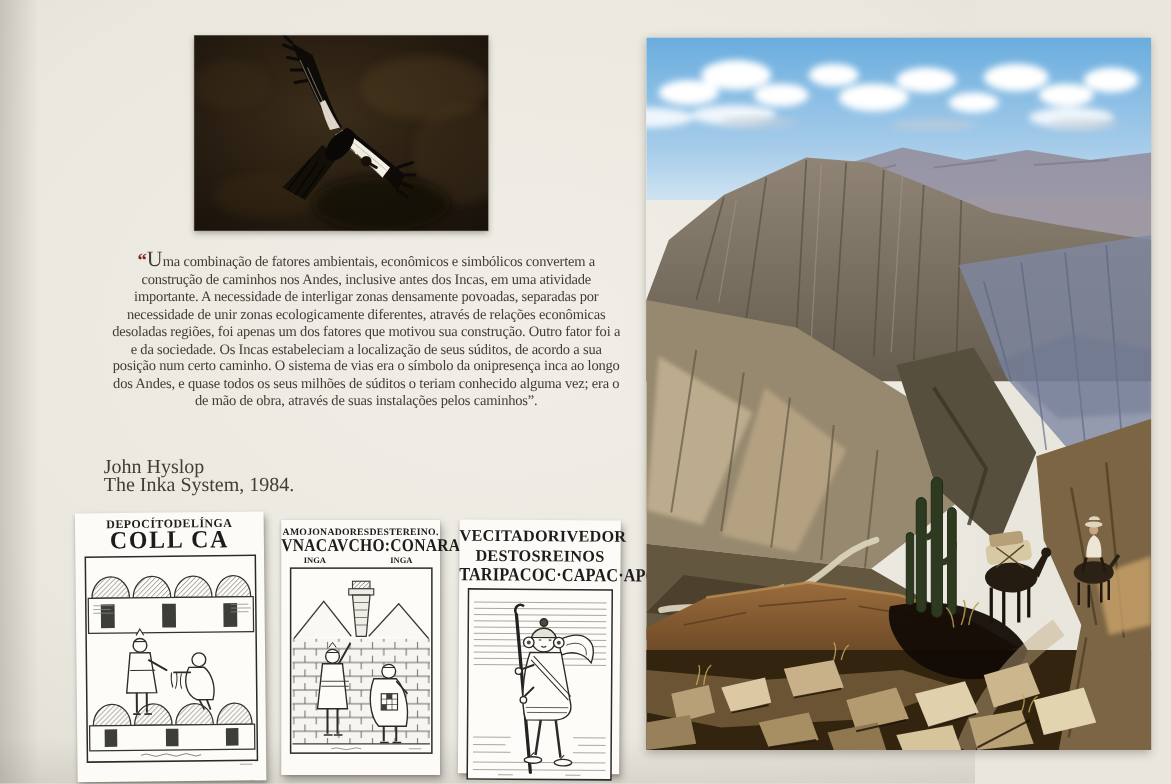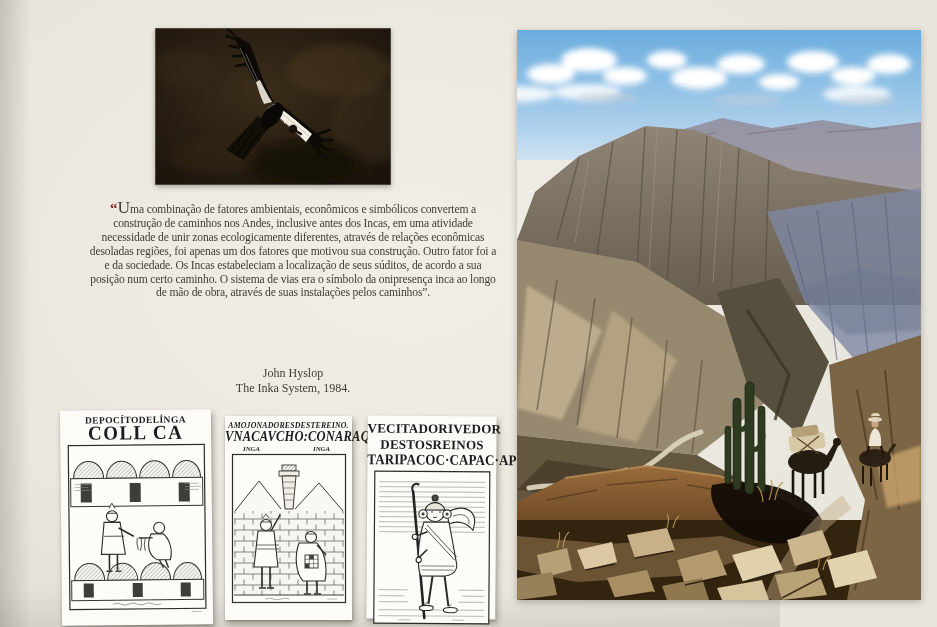--- a/index.html
+++ b/index.html
@@ -30,34 +30,34 @@
   
   .quote-block{
     position:absolute;left:83px;top:201px;width:420px;
     text-align:center;color:#423c35;
     font-size:11.6px;line-height:13.9px;letter-spacing:-.15px;
   }
   .qline{white-space:nowrap;}
   .qmark{color:#7b241c;font-size:15px;font-weight:bold;letter-spacing:0;}
   .qinitial{font-size:17.5px;letter-spacing:0;}
   .attribution{
-    position:absolute;left:83px;top:366px;width:420px;text-align:center;
-    color:#423c35;font-size:12px;line-height:15px;
+    position:absolute;left:83px;top:366px;width:420px;
+    color:#423c35;font-size:16px;line-height:15px;
   }
   
   .card{
     position:absolute;background:#fcfbf7;
     box-shadow:2px 4px 6px rgba(55,50,40,.38), 0 1px 2px rgba(55,50,40,.25);
     color:#1d1c1a;text-align:center;
   }
   .card svg{display:block;margin:0 auto;}
   .card1{left:61px;top:410px;width:151px;height:215px;transform:rotate(-.6deg);padding-top:5px;box-sizing:border-box;}
   .card1 .t1{font-size:9.5px;font-weight:bold;letter-spacing:.4px;}
   .card1 .t2{font-size:19px;font-weight:bold;letter-spacing:1.5px;margin-top:-3px;transform:scaleY(1.05);}
-  .card2{left:225px;top:416px;width:127px;height:204px;padding-top:5px;box-sizing:border-box;font-style:italic;}
+  .card2{left:225px;top:416px;width:127px;height:204px;padding-top:5px;box-sizing:border-box;}
   .card2 .t1{font-size:7.8px;font-weight:bold;letter-spacing:.2px;}
   .card2 .t2{font-size:12.5px;font-weight:bold;letter-spacing:.2px;margin-top:-1px;transform:scaleY(1.15);}
   .card2 .subs{display:flex;justify-content:space-between;padding:0 22px 0 18px;font-size:6.8px;font-weight:bold;margin:1px 0 1px 0;}
   .card3{left:367px;top:416px;width:129px;height:203px;transform:rotate(.4deg);padding-top:5px;box-sizing:border-box;}
   .card3 .t1{font-size:13px;font-weight:bold;letter-spacing:.2px;}
   .card3 .t2{font-size:13px;font-weight:bold;letter-spacing:.1px;margin-top:-1px;transform:scaleY(1.15);margin-bottom:2px;}
 </style>
 </head>
 <body>
 
@@ -107,24 +107,26 @@
           <path d="M 36,25 l 5,3" stroke="#171009" stroke-width="2.4" stroke-linecap="round"></path>
         </g>
       </g>
       <rect width="236" height="157" fill="none" stroke="#d8d3c6" stroke-width="1" opacity=".5"></rect>
     </svg>
   </div>
 
   <div class="quote-block">
     <div class="qline"><span class="qmark">“</span><span class="qinitial">U</span><span>ma combinação de fatores ambientais, econômicos e simbólicos convertem a</span></div>
     <div class="qline">construção de caminhos nos Andes, inclusive antes dos Incas, em uma atividade</div>
+    <div class="qline">importante. A necessidade de interligar zonas densamente povoadas, separadas por</div>
     <div class="qline">necessidade de unir zonas ecologicamente diferentes, através de relações econômicas</div>
     <div class="qline">desoladas regiões, foi apenas um dos fatores que motivou sua construção. Outro fator foi a</div>
     <div class="qline">e da sociedade. Os Incas estabeleciam a localização de seus súditos, de acordo a sua</div>
     <div class="qline">posição num certo caminho. O sistema de vias era o símbolo da onipresença inca ao longo</div>
+    <div class="qline">dos Andes, e quase todos os seus milhões de súditos o teriam conhecido alguma vez; era o</div>
     <div class="qline">de mão de obra, através de suas instalações pelos caminhos”.</div>
   </div>
 
   <div class="attribution">
     <div>John Hyslop</div>
     <div>The Inka System, 1984.</div>
   </div>
 
   <div class="card card1">
     <div class="t1">DEPOCÍTODELÍNGA</div>

